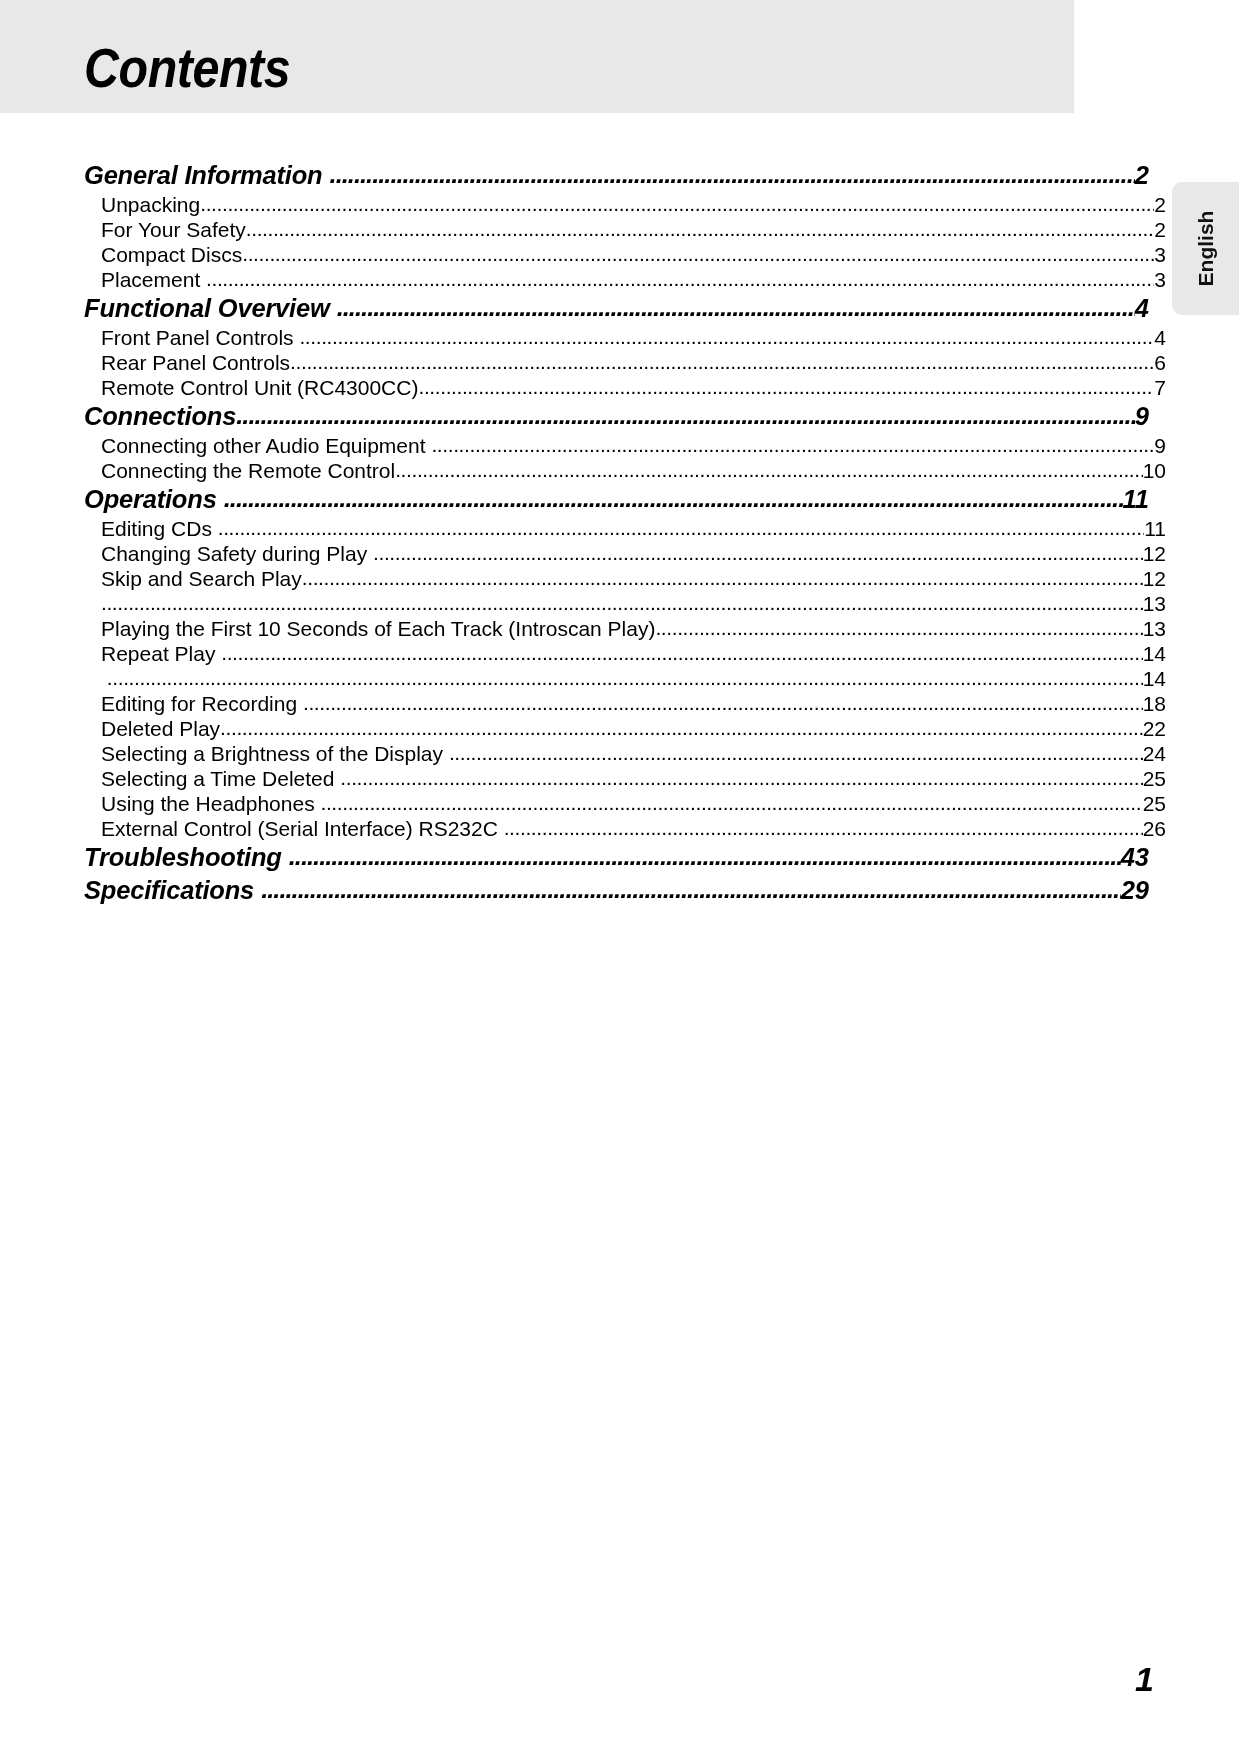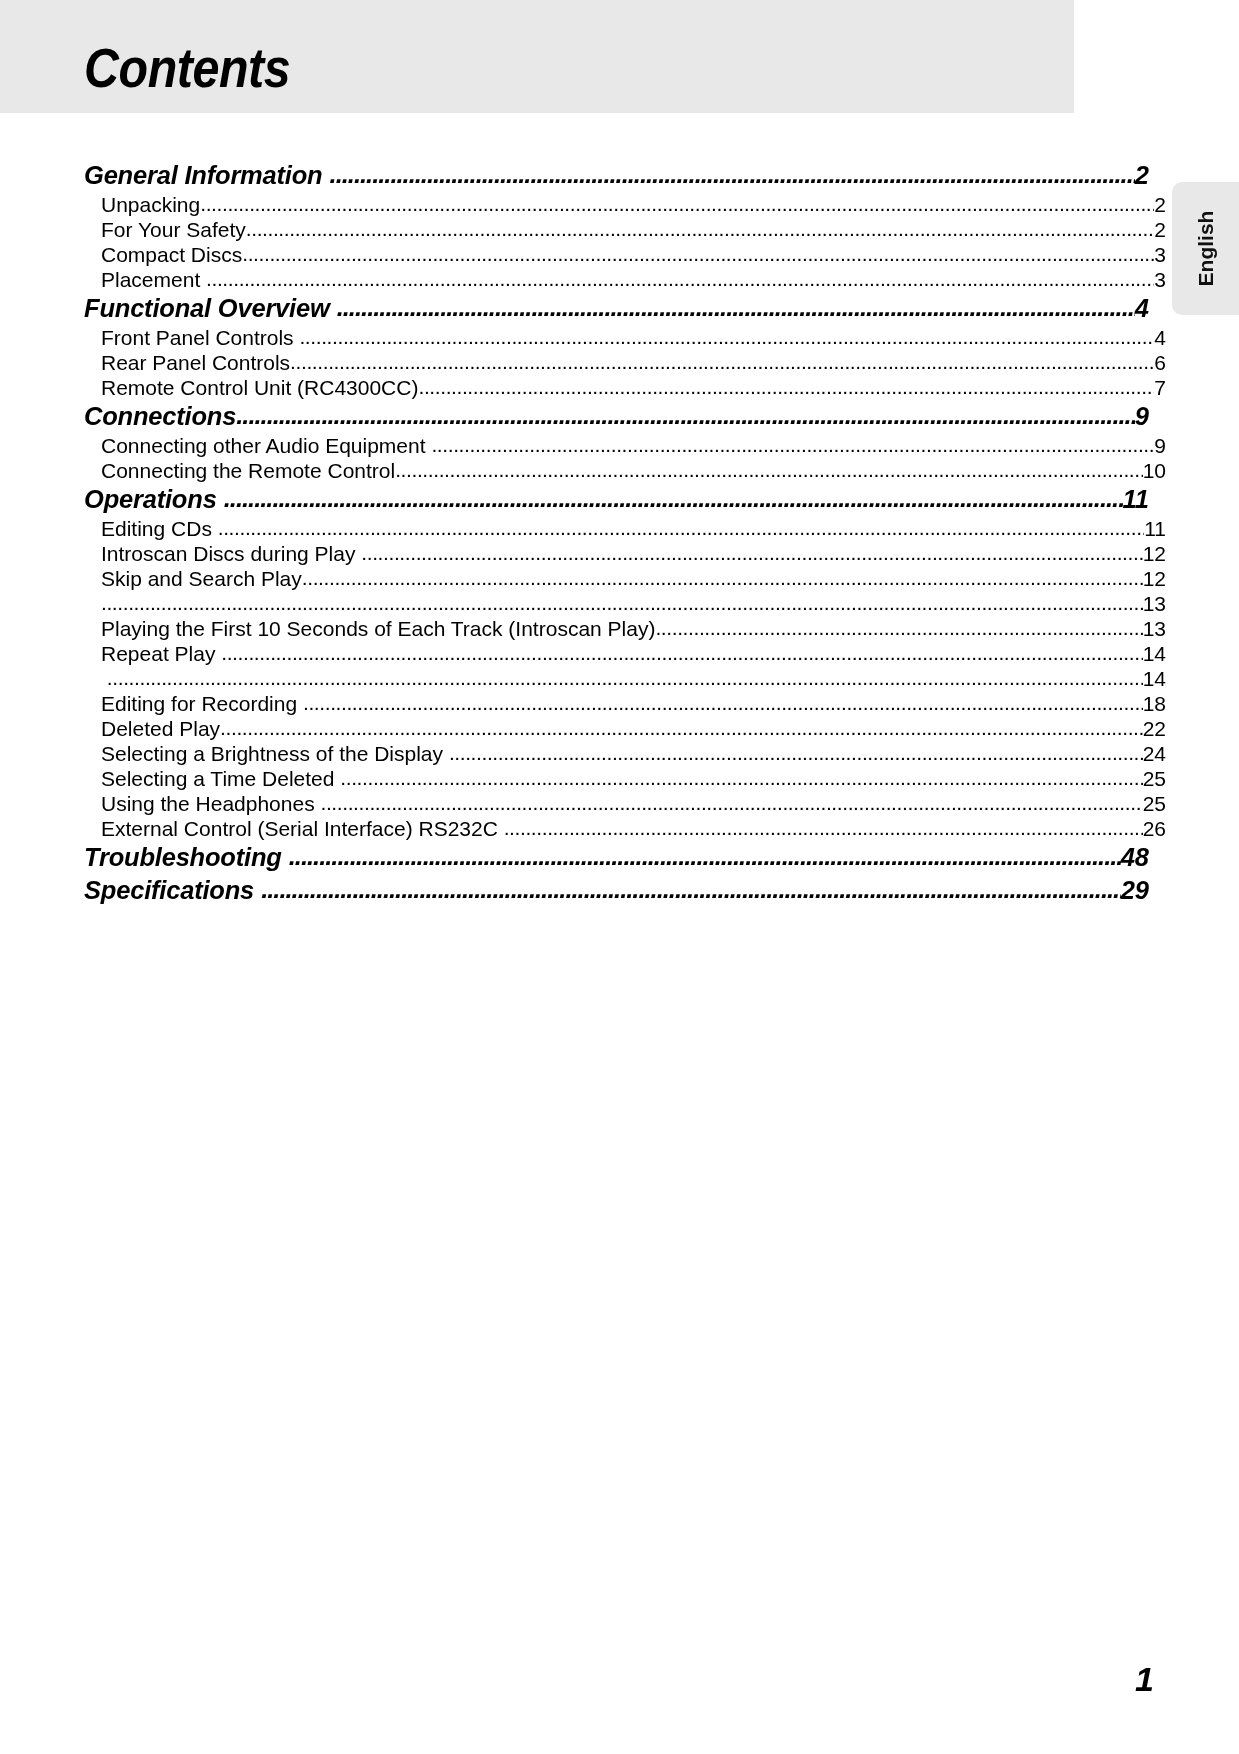--- a/index.html
+++ b/index.html
@@ -240,21 +240,21 @@
       <span class="leader">...........................................................................................................................................................................................................................................................................................................</span>
       <span class="pagenum">11</span>
     </div>
     <div class="toc-row lvl2">
       <span class="label">Editing CDs</span>
       <span class="gap-sp">&nbsp;</span>
       <span class="leader">...........................................................................................................................................................................................................................................................................................................</span>
       <span class="pagenum">11</span>
     </div>
     <div class="toc-row lvl2">
-      <span class="label">Introscan Discs during Play</span>
+      <span class="label">Changing Safety during Play</span>
       <span class="gap-sp">&nbsp;</span>
       <span class="leader">...........................................................................................................................................................................................................................................................................................................</span>
       <span class="pagenum">12</span>
     </div>
     <div class="toc-row lvl2">
       <span class="label">Skip and Search Play</span>
       <span class="leader">...........................................................................................................................................................................................................................................................................................................</span>
       <span class="pagenum">12</span>
     </div>
     <div class="toc-row lvl2">
@@ -309,21 +309,21 @@
     <div class="toc-row lvl2">
       <span class="label">External Control (Serial Interface) RS232C</span>
       <span class="gap-sp">&nbsp;</span>
       <span class="leader">...........................................................................................................................................................................................................................................................................................................</span>
       <span class="pagenum">26</span>
     </div>
     <div class="toc-row lvl1">
       <span class="label">Troubleshooting</span>
       <span class="gap-sp">&nbsp;</span>
       <span class="leader">...........................................................................................................................................................................................................................................................................................................</span>
-      <span class="pagenum">48</span>
+      <span class="pagenum">43</span>
     </div>
     <div class="toc-row lvl1">
       <span class="label">Specifications</span>
       <span class="gap-sp">&nbsp;</span>
       <span class="leader">...........................................................................................................................................................................................................................................................................................................</span>
       <span class="pagenum">29</span>
     </div>
   </div>
 
 <div class="folio">1</div>

